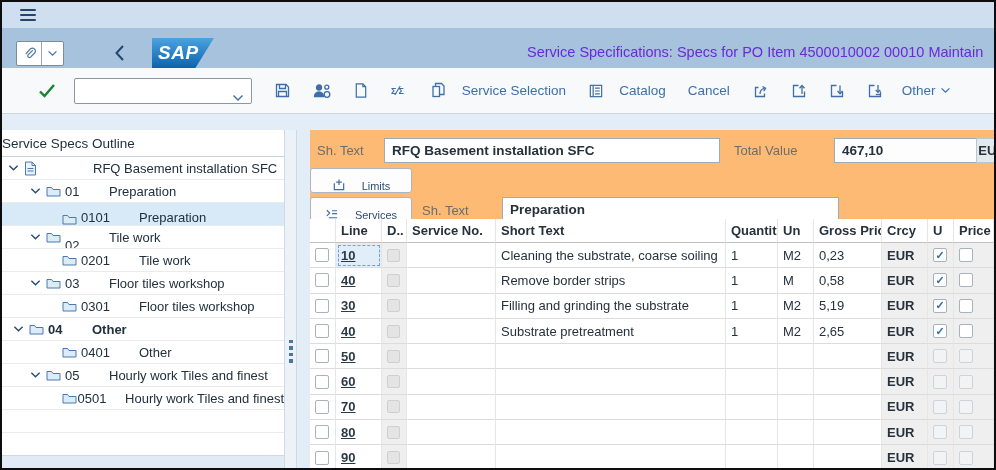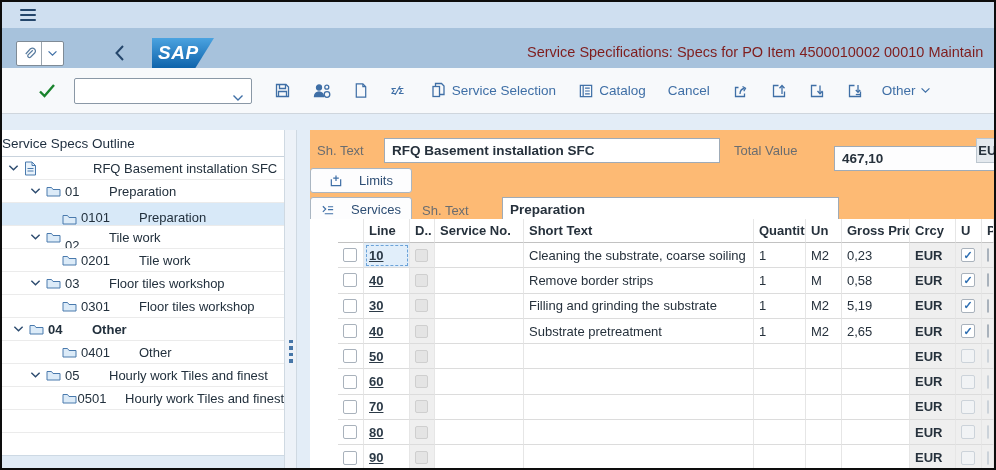--- a/index.html
+++ b/index.html
@@ -17,31 +17,31 @@
   .clip-group { position:absolute; left:14px; top:13px; height:25px; display:flex;
     background:#fff; border:1px solid #7f8b96; border-radius:2px; overflow:hidden; }
   .clip-seg { width:24px; display:flex; align-items:center; justify-content:center; }
   .clip-seg + .clip-seg { border-left:1px solid #9aa5af; width:22px; }
   .back-btn { position:absolute; left:112px; top:16px; }
   .sap-logo { position:absolute; left:150px; top:10px; width:62px; height:30px;
     background:linear-gradient(180deg,#4ba3e0,#0e63ab);
     clip-path:polygon(0 0,100% 0,70% 100%,0 100%);
     color:#fff; font-weight:bold; font-style:italic; font-size:19px;
     display:flex; align-items:center; padding-left:6px; letter-spacing:.5px;}
-  .page-title { position:absolute; left:525px; top:16px; font-size:14.5px; color:#7f1d1d; white-space:nowrap; }
+  .page-title { position:absolute; left:525px; top:16px; font-size:14.5px; color:#6d28d9; white-space:nowrap; }
 
   
   .toolbar { height:46px; background:#f7f9fb; border-bottom:1px solid #cfd6dd;
     display:flex; align-items:center; padding-left:36px; color:#3f6fa6; }
   .tb-gap { margin-left:22px; display:flex; align-items:center; }
   .combo { margin-left:18px; width:178px; height:26px; background:#fff; border:1px solid #8a98a6;
     border-radius:2px; position:relative; display:flex; align-items:center;}
   .combo input { border:0; outline:none; width:140px; height:22px; margin-left:4px; font-size:13px;}
   .combo .chev { position:absolute; right:7px; top:9px; }
-  .tb-text { font-size:13.5px; margin-left:5px; color:#3f6fa6; white-space:nowrap; }
+  .tb-text { font-size:13.5px; margin-left:15px; color:#3f6fa6; white-space:nowrap; }
   .tb-btn { display:flex; align-items:center; cursor:pointer; }
   .sigma { font-size:12px; font-weight:bold; color:#3f6fa6; }
   .sigma sup { font-size:9px; vertical-align:6px;}
   .sigma sub { font-size:9px; vertical-align:-4px;}
   svg.ic { stroke:#3f6fa6; fill:none; stroke-width:1.3; }
 
   
   .main { position:absolute; top:122px; left:0; right:0; bottom:0; display:flex; padding-top:6px; }
   .left-panel { width:282px; background:#fff; position:relative; overflow:hidden; }
   .panel-header { height:27px; line-height:27px; font-size:13.5px;
@@ -62,26 +62,26 @@
 
   .right-panel { flex:1; position:relative; background:#fdba74; overflow:hidden;margin-left:13px; }
   .fld-label { position:absolute; font-size:13px; color:#6a6d70; }
   .fld { position:absolute; height:25px; background:#fff; border:1px solid #9fabb7;
     font-size:13.5px; font-weight:bold; color:#26313c; display:flex; align-items:center;
     padding-left:7px; white-space:nowrap; overflow:hidden;}
   .fld.readonly { background:#fdfdfe; }
   .cur-box { position:absolute; height:25px; background:#e4e9ee; border:1px solid #bcc6cf;
     font-size:13px; font-weight:bold; color:#26313c; display:flex; align-items:center; justify-content:center;}
   .panel-btn { position:absolute; width:102px; height:25px; background:#fdfdfe;
-    border:1px solid #aab6c2; border-radius:3px; color:#2e4e74; font-size:13px;
-    display:flex; align-items:center; justify-content:center; gap:16px;
+    border:1px solid #aab6c2; border-radius:3px; color:#2e4e74; font-size:11px;
+    display:flex; align-items:flex-end; justify-content:center; gap:16px;
     font-family:"Liberation Sans",sans-serif; cursor:pointer;}
 
   
-  .svc-table { position:absolute; top:89px; left:0; right:0; bottom:0; background:#fff; overflow:hidden;padding-left:28px;}
+  .svc-table { position:absolute; top:89px; left:0; right:0; bottom:0; background:#fff; overflow:hidden;}
   .tbl-row { display:grid; grid-template-columns:26px 46px 25px 89px 230px 52px 36px 68px 46px 26px 1fr;
     height:25.3px; background:#fff; }
   .tbl-row.head { height:24px; }
   .cell { border-right:1px solid #e6e6e6; border-bottom:1px solid #dcdcdc; display:flex;
     align-items:center; padding:0 5px; font-size:13px; color:#26313c;
     overflow:hidden; white-space:nowrap;}
   .head .cell { font-weight:bold; border-bottom:1px solid #c2c2c2; }
   .cell.gray { background:#efefef; }
   .cell.bold { font-weight:bold; }
   .cell.focus { background:#e1eefa; outline:1px dashed #6ba2d8; outline-offset:-3px; }
@@ -369,21 +369,21 @@
           <i></i>
           <i></i>
           <i></i>
         </div>
     </div>
 
     <div class="right-panel">
       <span class="fld-label" style="left:7px; top:13px">Sh. Text</span>
       <div class="fld" style="left:74px; top:8px; width:336px">RFQ Basement installation SFC</div>
       <span class="fld-label" style="left:424px; top:13px">Total Value</span>
-      <div class="fld readonly" style="left:524px; top:16px; width:162px">467,10</div>
+      <div class="fld readonly" style="left:524px; top:8px; width:162px">467,10</div>
       <div class="cur-box" style="left:666px; top:8px; width:32px">EUR</div>
 
       <button class="panel-btn" style="left:0; top:38px">
         <svg width="14" height="14" viewBox="0 0 15 15">
             <path d="M2.5 5.5 v7 h10 v-7" fill="none" stroke="#3f6fa6" stroke-width="1.3"></path>
             <path d="M7.5 1.5 v6 M4.5 4.5 h6" fill="none" stroke="#3f6fa6" stroke-width="1.3"></path>
           </svg>
         <span>Limits</span>
       </button>
 

